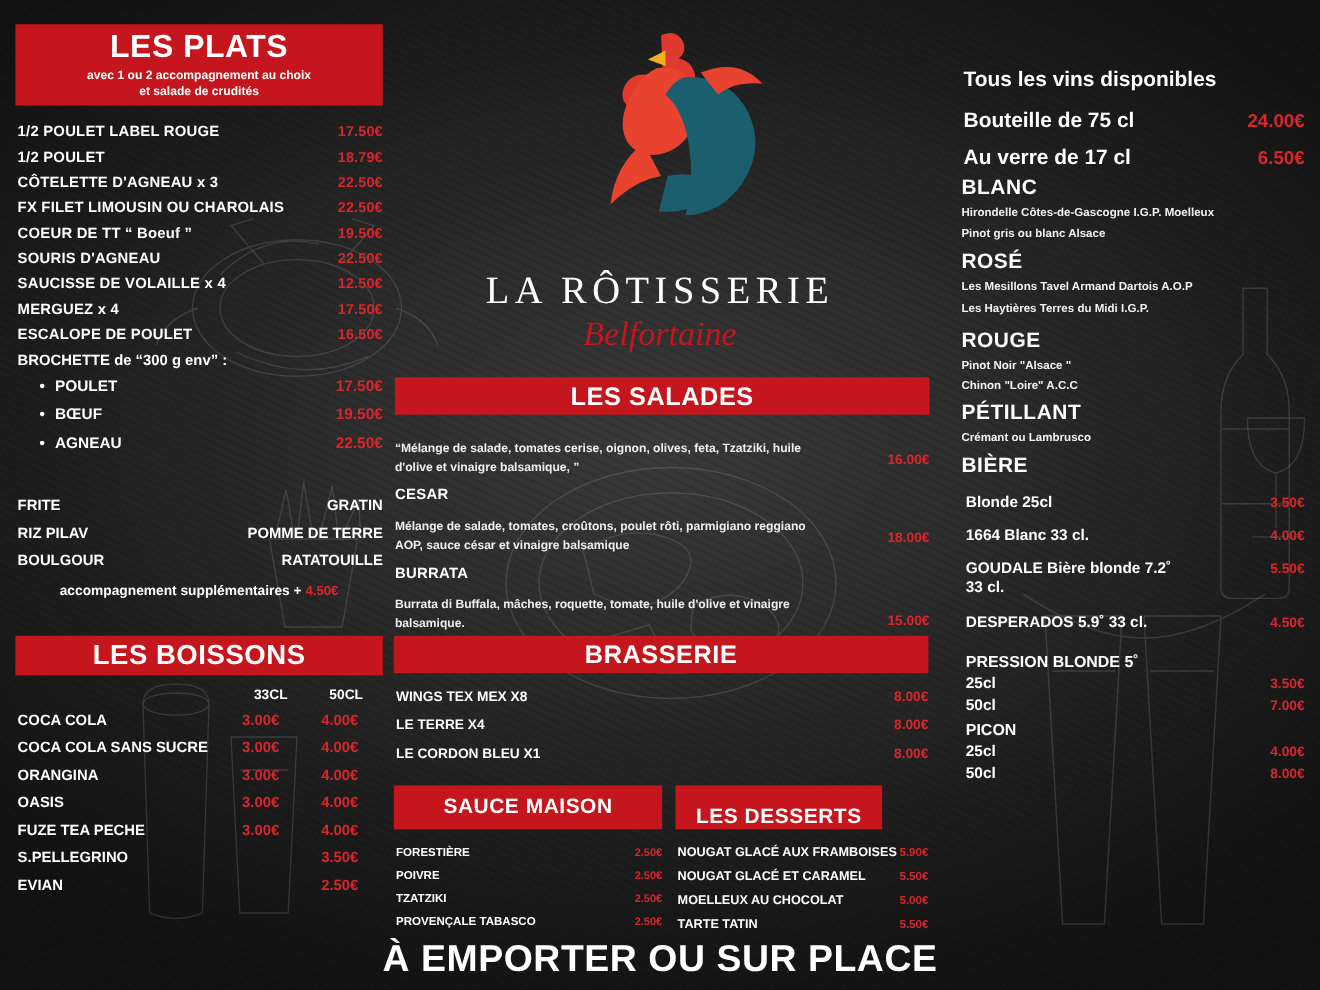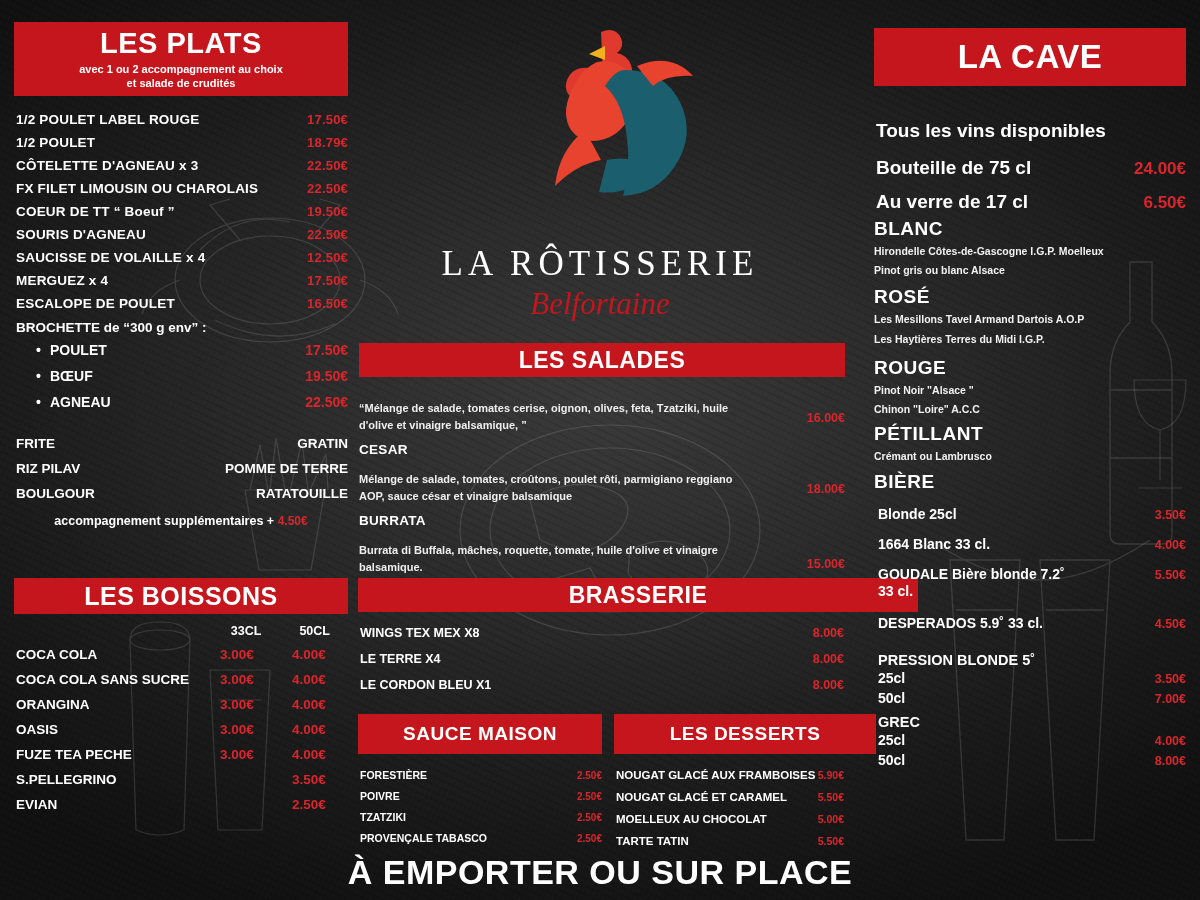--- a/index.html
+++ b/index.html
@@ -66,21 +66,21 @@
   #plats-list .row { font-size: 13.5px; font-weight: bold; padding: 4px 0 4px 2px; letter-spacing: .2px; }
   #plats-list .row .pr { font-size: 13px; }
 
   #brochette-label {
     font-size: 13.5px; font-weight: bold; padding: 5px 0 2px 2px;
   }
   #brochette-list { margin-left: 22px; }
   #brochette-list .row { font-size: 14px; font-weight: bold; padding: 5px 0; }
   #brochette-list .bullet { display: inline-block; width: 14px; }
 
-  #sides { margin-top: 16px; width: 334px; }
+  #sides { margin-top: 32px; width: 334px; }
   #sides .row { font-size: 13.5px; font-weight: bold; padding: 5px 0 5px 2px; }
   #supp { font-size: 12.5px; font-weight: bold; text-align: center; padding-top: 8px; }
   #supp .pr { font-size: 12px; }
 
   
   #boissons-panel { left: 14px; top: 578px; width: 334px; }
   #boissons-head { height: 36px; width: 334px; }
   #boissons-head .t1 { font-size: 25px; }
   #boissons-cols {
     display: flex; justify-content: flex-end; gap: 38px;
@@ -99,37 +99,37 @@
   #salades-head { height: 34px; width: 486px; }
   #salades-head .t1 { font-size: 23px; }
   .salad { padding-top: 9px; }
   .salad .srow { display: flex; align-items: flex-start; justify-content: space-between; }
   .salad .sname { font-size: 13.5px; font-weight: bold; letter-spacing: .3px; }
   .salad .sdesc { font-size: 11px; font-weight: bold; line-height: 1.5; color: #efefef; max-width: 390px; margin-top: 14px; }
   .salad .pr { font-size: 12.5px; }
 
   
   #brasserie-panel { left: 358px; top: 578px; width: 486px; }
-  #brasserie-head { height: 34px; width: 560px; }
+  #brasserie-head { height: 34px; width: 486px; }
   #brasserie-head .t1 { font-size: 23px; }
   #brasserie-list { padding-top: 8px; }
   #brasserie-list .row { font-size: 12.5px; font-weight: bold; padding: 6px 0 6px 2px; }
   #brasserie-list .pr { font-size: 12.5px; }
 
   
   #sauce-panel { left: 358px; top: 714px; width: 244px; }
   #sauce-head { height: 40px; width: 244px; }
   #sauce-head .t1 { font-size: 19px; }
   #sauce-list { padding-top: 10px; }
   #sauce-list .row { font-size: 10.5px; font-weight: bold; padding: 4.5px 0 4.5px 2px; }
   #sauce-list .pr { font-size: 10px; }
 
   
   #desserts-panel { left: 614px; top: 714px; width: 230px; }
-  #desserts-head { height: 40px; width: 262px; }
+  #desserts-head { height: 40px; width: 188px; justify-content: flex-end; }
   #desserts-head .t1 { font-size: 19px; }
   #desserts-list { padding-top: 10px; }
   #desserts-list .row { font-size: 11.5px; font-weight: bold; padding: 5px 0 5px 2px; }
   #desserts-list .pr { font-size: 10.5px; }
 
   
   #cave-panel { left: 874px; top: 28px; width: 312px; }
   #cave-head { height: 58px; width: 312px; }
   #cave-head .t1 { font-size: 33px; }
   #cave-title { font-size: 19px; font-weight: bold; padding: 34px 0 6px 2px; }
@@ -479,23 +479,20 @@
           <span class="pr">5.00€</span>
         </div>
       <div class="row">
           <span class="nm">TARTE TATIN</span>
           <span class="pr">5.50€</span>
         </div>
     </div>
   </div>
 
   <div id="cave-panel" class="layer">
-    <div id="cave-head" class="redbar">
-      <div class="t1">LA CAVE</div>
-    </div>
     <div id="cave-title">Tous les vins disponibles</div>
 
     <div class="cave-price-row">
       <span class="nm">Bouteille de 75 cl</span>
       <span class="pr">24.00€</span>
     </div>
     <div class="cave-price-row">
       <span class="nm">Au verre de 17 cl</span>
       <span class="pr">6.50€</span>
     </div>
@@ -546,21 +543,21 @@
         <div class="row">
             <span class="nm">25cl</span>
             <span class="pr">3.50€</span>
           </div>
         <div class="row">
             <span class="nm">50cl</span>
             <span class="pr">7.00€</span>
           </div>
       </div>
       <div style="padding-top:6px">
-        <div class="ptitle">GREC</div>
+        <div class="ptitle">PICON</div>
         <div class="row">
             <span class="nm">25cl</span>
             <span class="pr">4.00€</span>
           </div>
         <div class="row">
             <span class="nm">50cl</span>
             <span class="pr">8.00€</span>
           </div>
       </div>
     </div>

